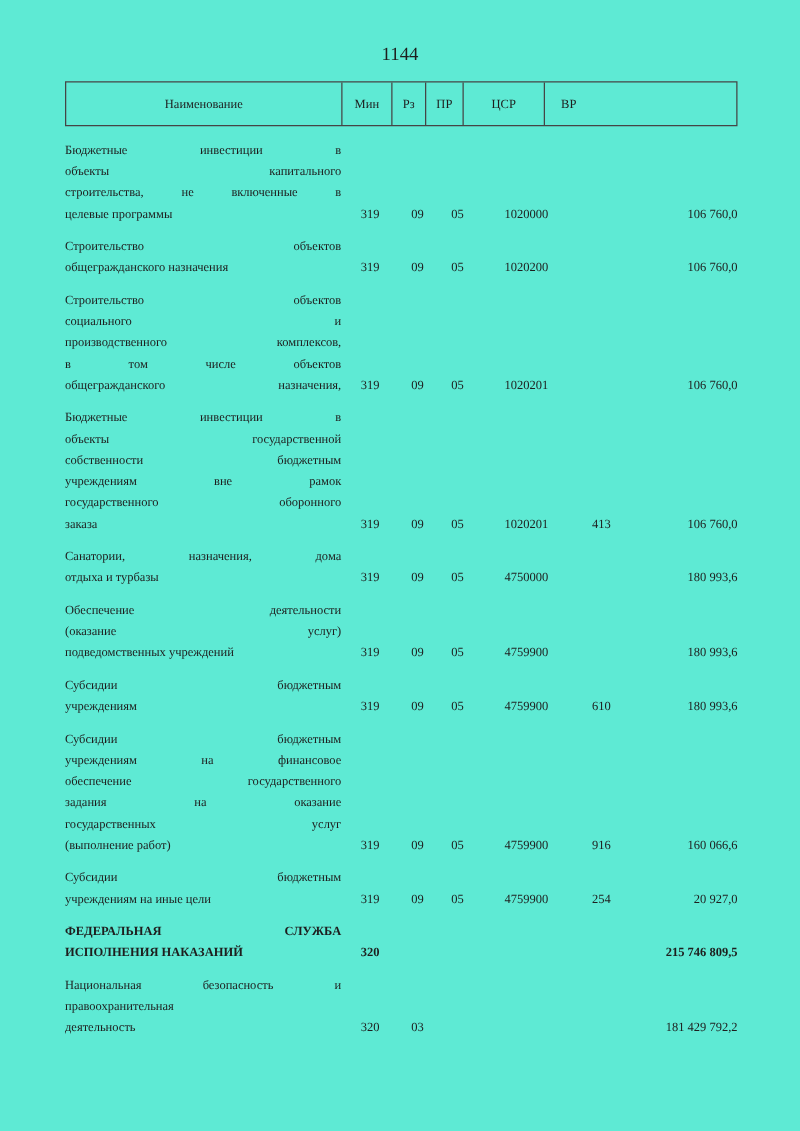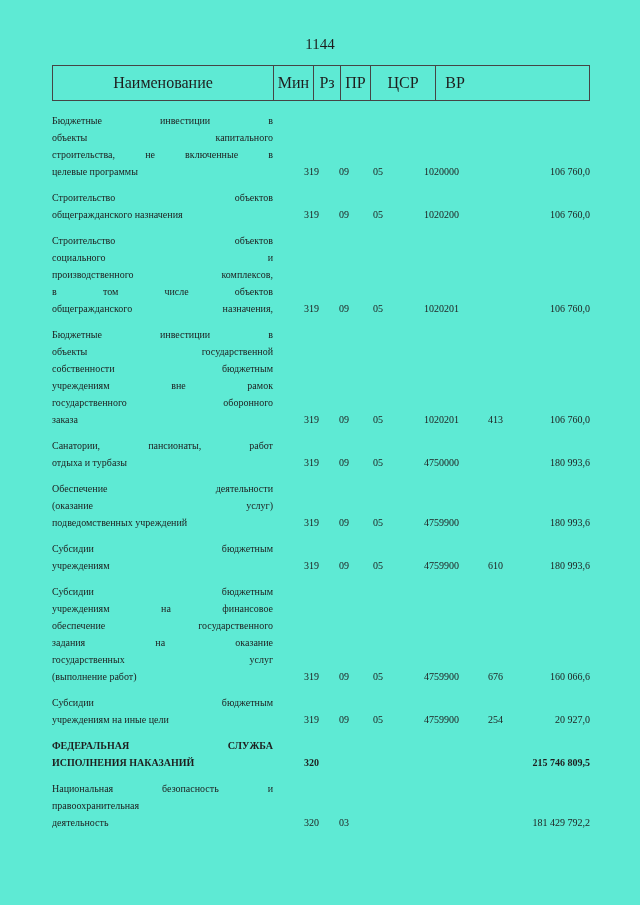--- a/index.html
+++ b/index.html
@@ -36,21 +36,21 @@
     width: 538px;
     height: 36px;
     display: grid;
     grid-template-columns: 220px 40px 27px 30px 65px 39px 1fr;
     border: 1.6px solid #454545;
   }
   .th {
     display: flex;
     align-items: center;
     justify-content: center;
-    font-size: 16px;
+    font-size: 10px;
     border-left: 1px solid #454545;
     white-space: nowrap;
   }
   .th:first-child { border-left: none; }
   .tbody {
     margin-top: 11px;
   }
   .trow {
     display: grid;
     grid-template-columns: 221px 46px 30px 34px 76px 44px 87px;
@@ -63,21 +63,21 @@
   .cell-name { text-align: left; }
   .cell-name .jl {
     text-align: justify;
     text-align-last: justify;
   }
   .cell-name .ll {
     text-align: left;
     white-space: nowrap;
   }
   .num {
-    text-align: right;
+    text-align: center;
     white-space: nowrap;
   }
   .cell-sum {
     text-align: right;
     white-space: nowrap;
   }
 </style>
 </head>
 <body>
 
@@ -150,21 +150,21 @@
     <div class="num cell-min">319</div>
     <div class="num cell-rz">09</div>
     <div class="num cell-pr">05</div>
     <div class="num cell-csr">1020201</div>
     <div class="num cell-vr">413</div>
     <div class="cell-sum">106 760,0</div>
   </div>
 
   <div class="trow">
     <div class="cell-name">
-            <div class="jl">Санатории, пансионаты, работ</div>
+            <div class="jl">Санатории, назначения, дома</div>
             <div class="ll">отдыха и турбазы</div>
           </div>
     <div class="num cell-min">319</div>
     <div class="num cell-rz">09</div>
     <div class="num cell-pr">05</div>
     <div class="num cell-csr">4750000</div>
     <div class="num cell-vr"></div>
     <div class="cell-sum">180 993,6</div>
   </div>
 
@@ -201,21 +201,21 @@
             <div class="jl">учреждениям на финансовое</div>
             <div class="jl">обеспечение государственного</div>
             <div class="jl">задания на оказание</div>
             <div class="jl">государственных услуг</div>
             <div class="ll">(выполнение работ)</div>
           </div>
     <div class="num cell-min">319</div>
     <div class="num cell-rz">09</div>
     <div class="num cell-pr">05</div>
     <div class="num cell-csr">4759900</div>
-    <div class="num cell-vr">676</div>
+    <div class="num cell-vr">916</div>
     <div class="cell-sum">160 066,6</div>
   </div>
 
   <div class="trow">
     <div class="cell-name">
             <div class="jl">Субсидии бюджетным</div>
             <div class="ll">учреждениям на иные цели</div>
           </div>
     <div class="num cell-min">319</div>
     <div class="num cell-rz">09</div>

